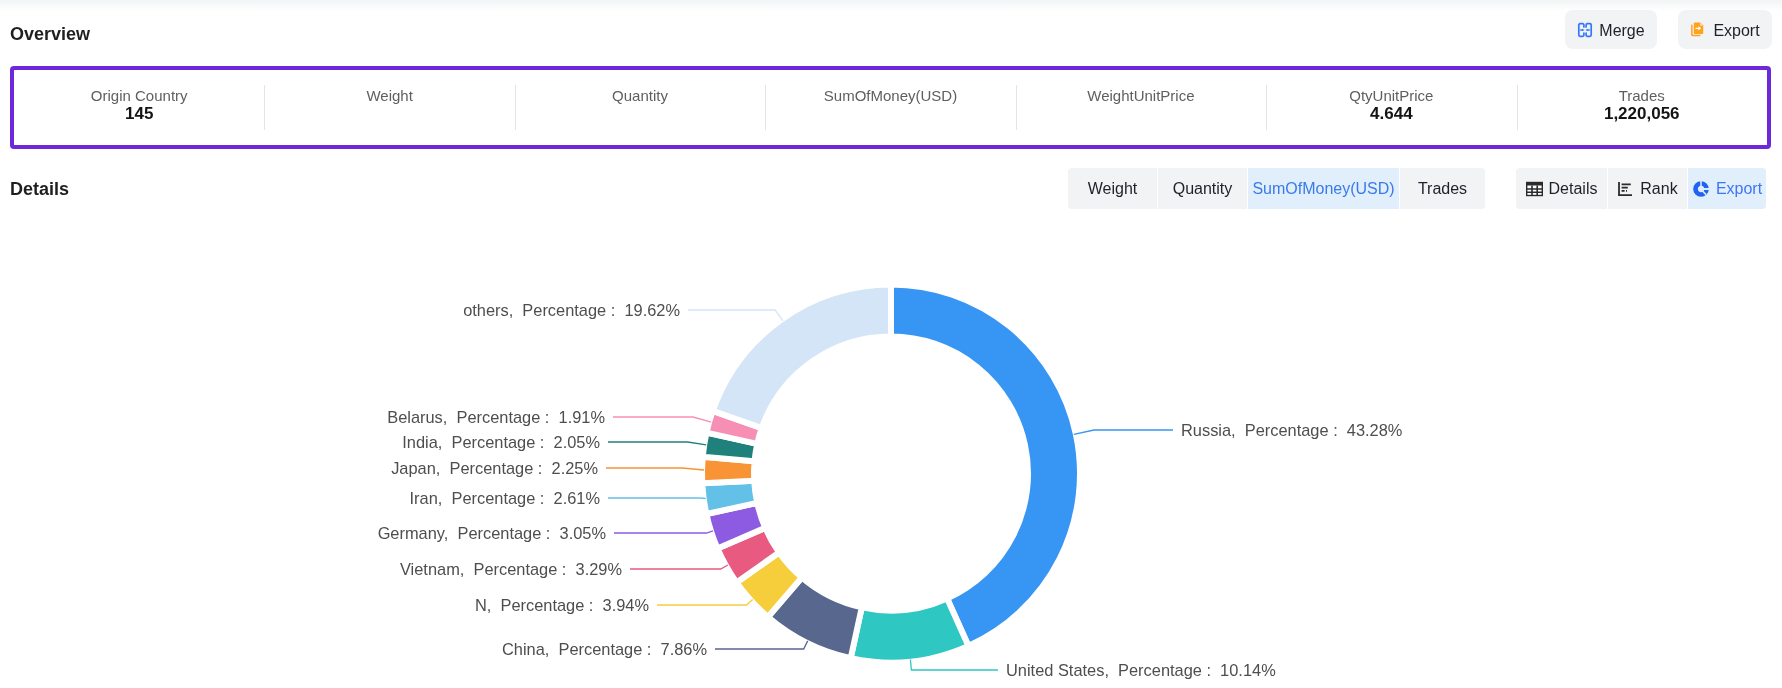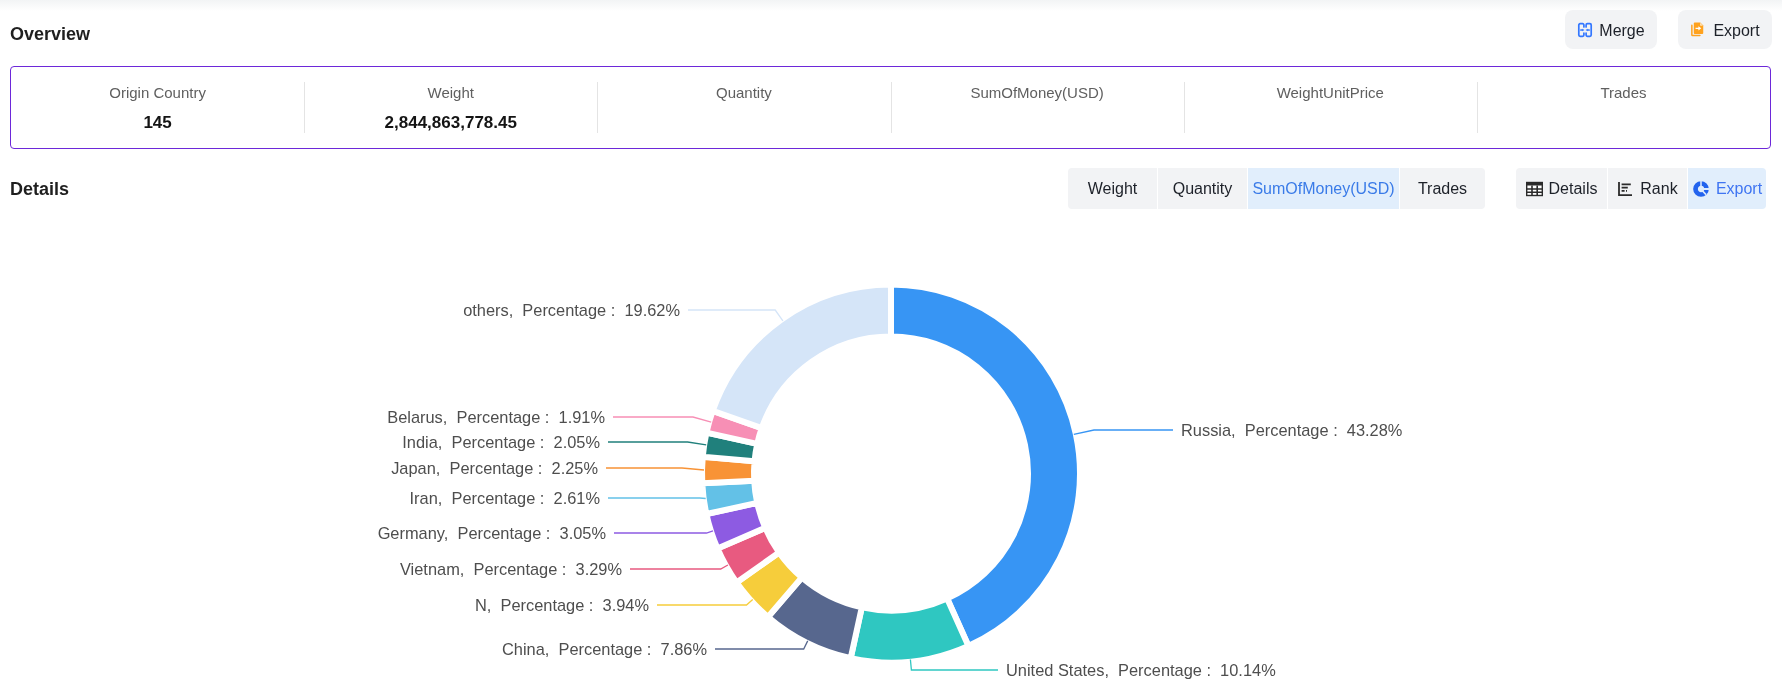--- a/index.html
+++ b/index.html
@@ -3,25 +3,25 @@
 <style>
 * { margin:0; padding:0; box-sizing:border-box; }
 html,body { width:1782px; height:688px; background:#fff; font-family:"Liberation Sans",sans-serif; overflow:hidden; position:relative; }
 .topgrad { position:absolute; left:0; top:0; width:1782px; height:11px; background:linear-gradient(#f2f4f5,#ffffff); }
 .h1 { position:absolute; left:10px; top:24px; font-size:18px; font-weight:bold; color:#1f1f1f; }
 .btn { position:absolute; top:10px; height:39px; background:#f2f3f5; border:none; border-radius:8px; display:flex; align-items:center; justify-content:center; gap:8px; font-family:"Liberation Sans",sans-serif; font-size:16px; color:#1d2129; }
 .btn svg { flex:0 0 auto; }
 .btn span { position:relative; top:1.5px; }
 #merge { left:1565px; width:92px; gap:6px; }
 #export { left:1678px; width:94px; }
-.card { position:absolute; left:10px; top:66px; width:1761px; height:83px; border:1px solid #6d28d9; border-radius:4px; display:flex; }
+.card { position:absolute; left:10px; top:66px; width:1761px; height:83px; border:4px solid #6d28d9; border-radius:4px; display:flex; }
 .stat { flex:1; text-align:center; position:relative; padding-top:17px; }
 .stat + .stat::before { content:""; position:absolute; left:0; top:15px; bottom:15px; width:1px; background:#e4e4e4; }
 .slab { font-size:15px; color:#5f5f5f; }
-.sval { font-size:17px; font-weight:bold; color:#141414; margin-top:12px; }
+.sval { font-size:17px; font-weight:bold; color:#141414; margin-top:0; }
 .h2 { position:absolute; left:10px; top:179px; font-size:18px; font-weight:bold; color:#1f1f1f; }
 .seg { position:absolute; top:168px; height:41px; display:flex; border-radius:4px; overflow:hidden; }
 .seg .it { height:41px; display:flex; align-items:center; justify-content:center; gap:6px; background:#f2f3f5; font-size:16px; color:#1d2129; }
 .seg .it + .it { border-left:1.5px solid #ffffff; }
 .seg .it.sel { background:#e1eefc; color:#3a7be8; }
 #seg1 { left:1068px; }
 #seg2 { left:1516px; }
 .chart { position:absolute; left:0; top:0; }
 </style></head>
 <body>
@@ -48,33 +48,37 @@
     </svg>
     <span>Export</span>
   </div>
 <div class="card">
     <div class="stat">
       <div class="slab">Origin Country</div>
       <div class="sval">145</div>
     </div>
     <div class="stat">
       <div class="slab">Weight</div>
-      <div class="sval">2,844,863,778.45</div>
     </div>
     <div class="stat">
       <div class="slab">Quantity</div>
     </div>
     <div class="stat">
       <div class="slab">SumOfMoney(USD)</div>
     </div>
     <div class="stat">
       <div class="slab">WeightUnitPrice</div>
     </div>
     <div class="stat">
+      <div class="slab">QtyUnitPrice</div>
+      <div class="sval">4.644</div>
+    </div>
+    <div class="stat">
       <div class="slab">Trades</div>
+      <div class="sval">1,220,056</div>
     </div>
   </div>
 <div class="h2">Details</div>
 <div class="seg" id="seg1">
   <div class="it" style="width:89px">Weight</div>
   <div class="it" style="width:90px">Quantity</div>
   <div class="it sel" style="width:152px">SumOfMoney(USD)</div>
   <div class="it" style="width:86px">Trades</div>
 </div>
 <div class="seg" id="seg2">

